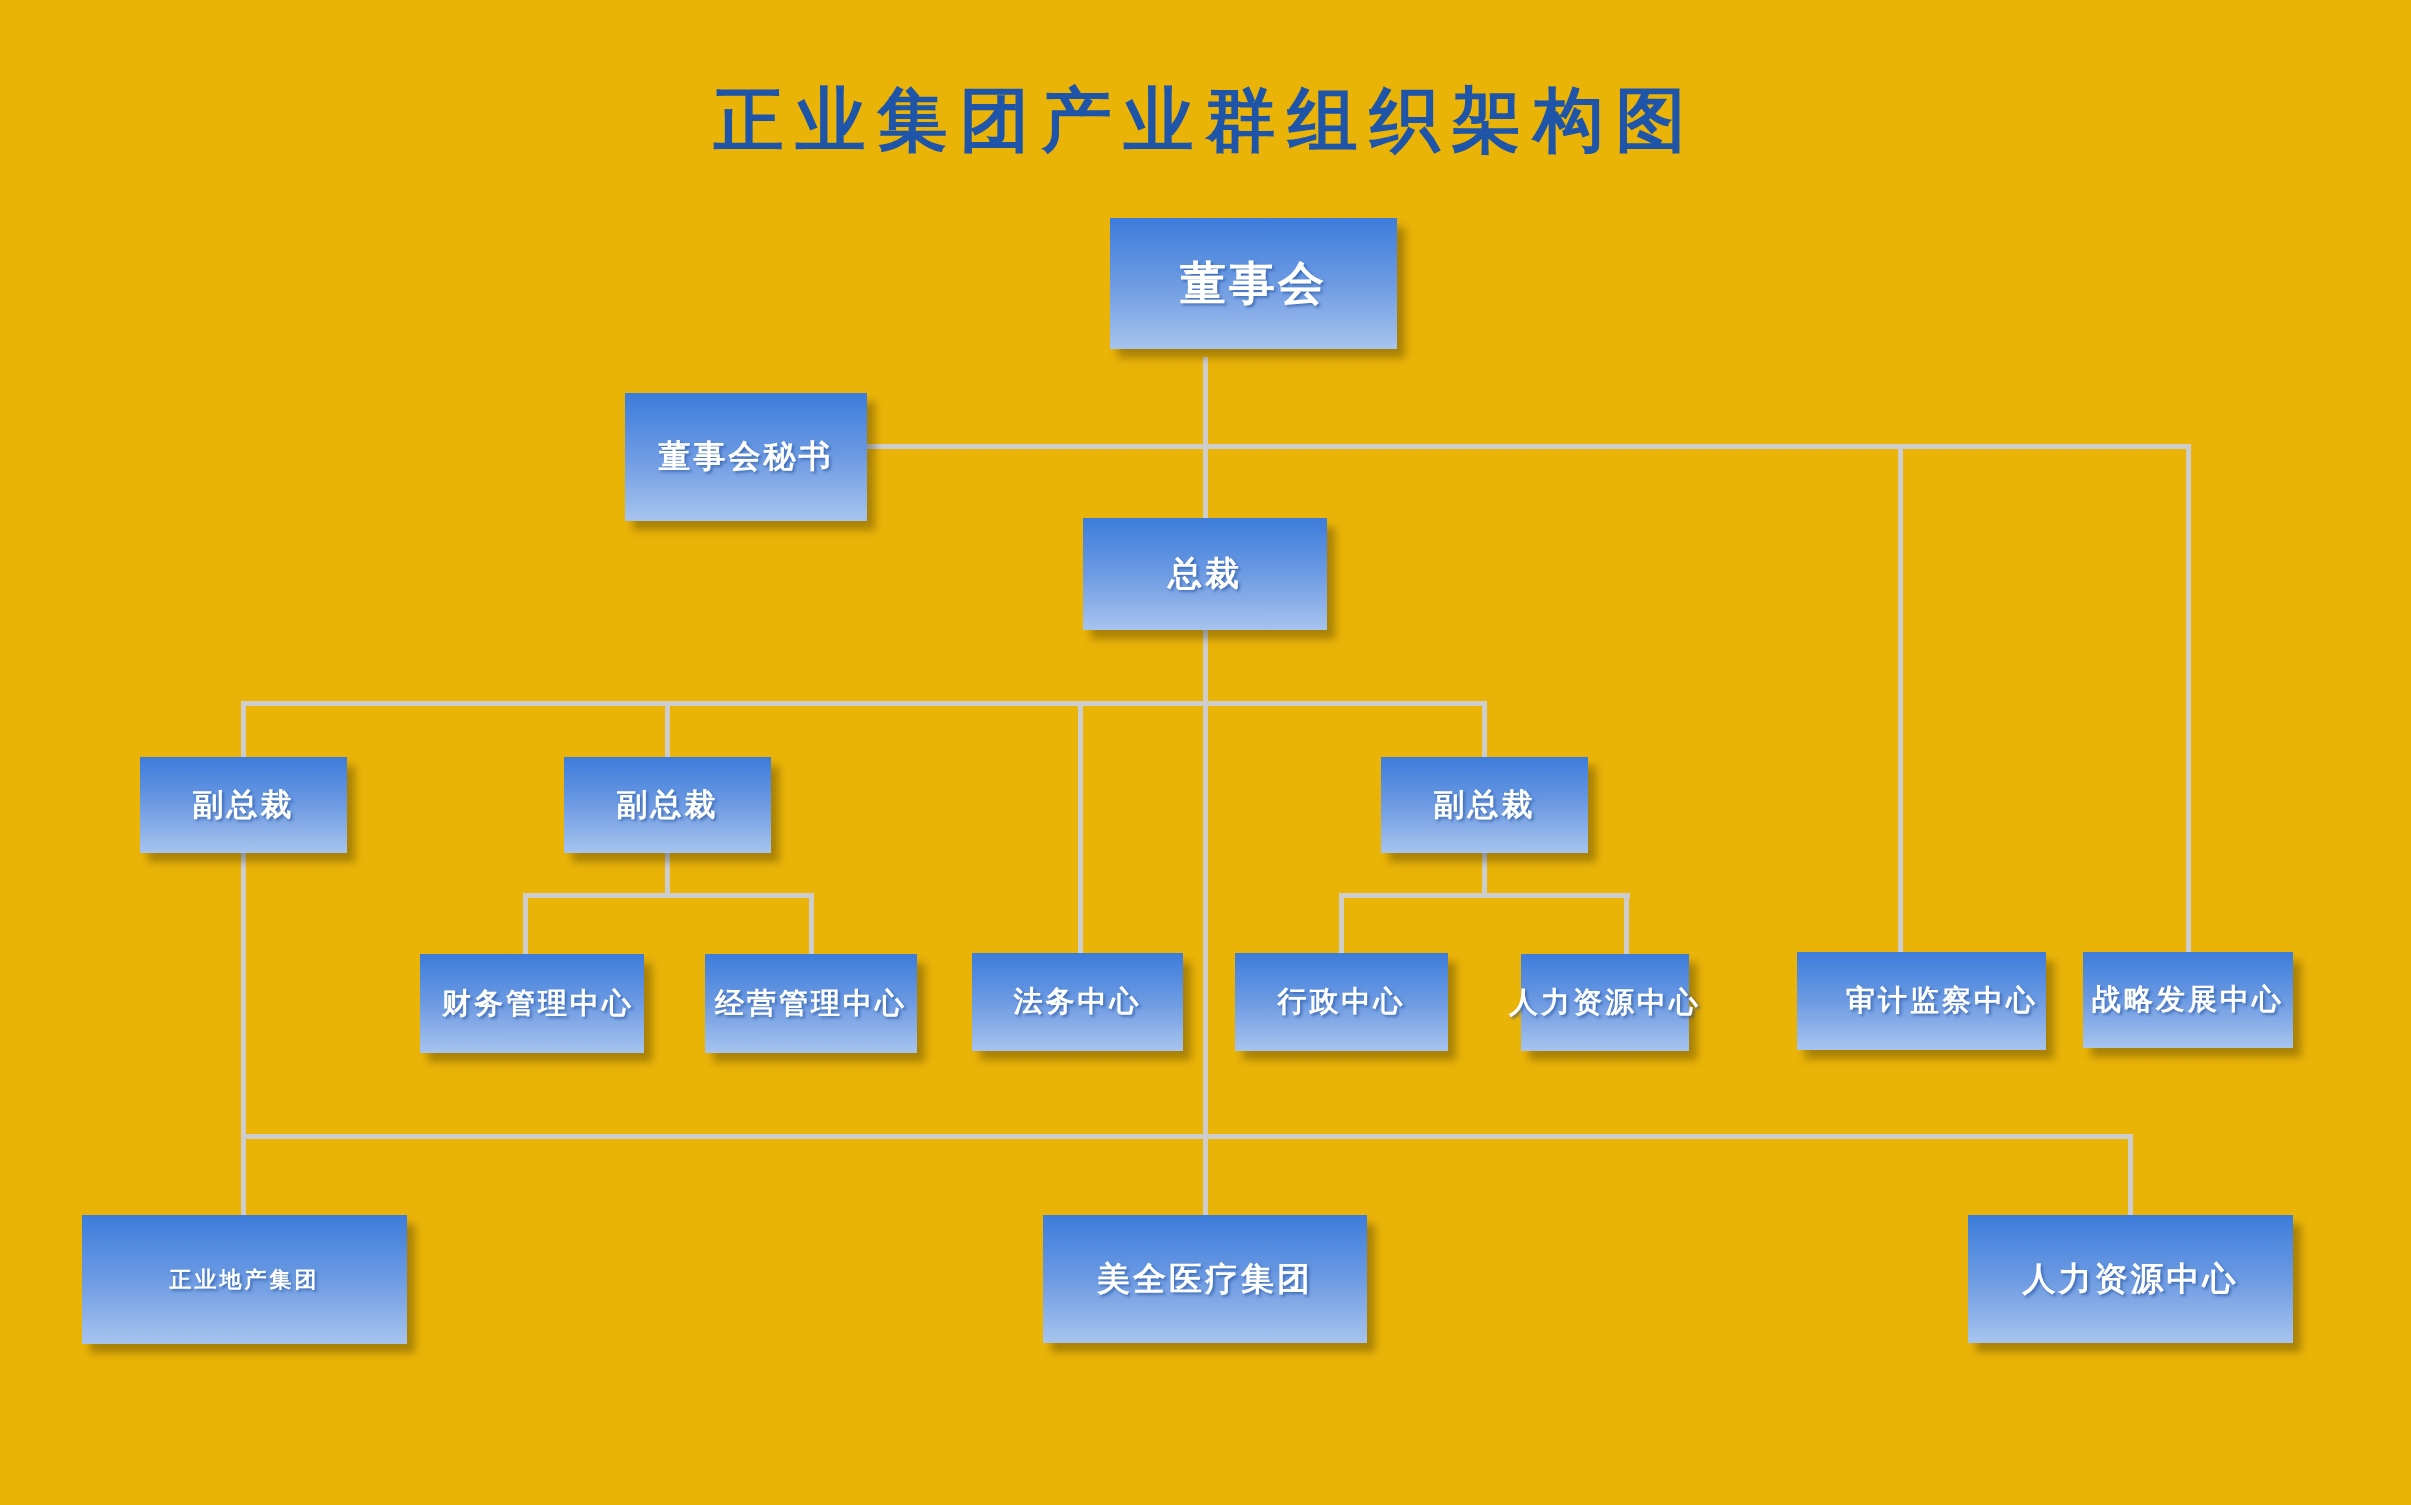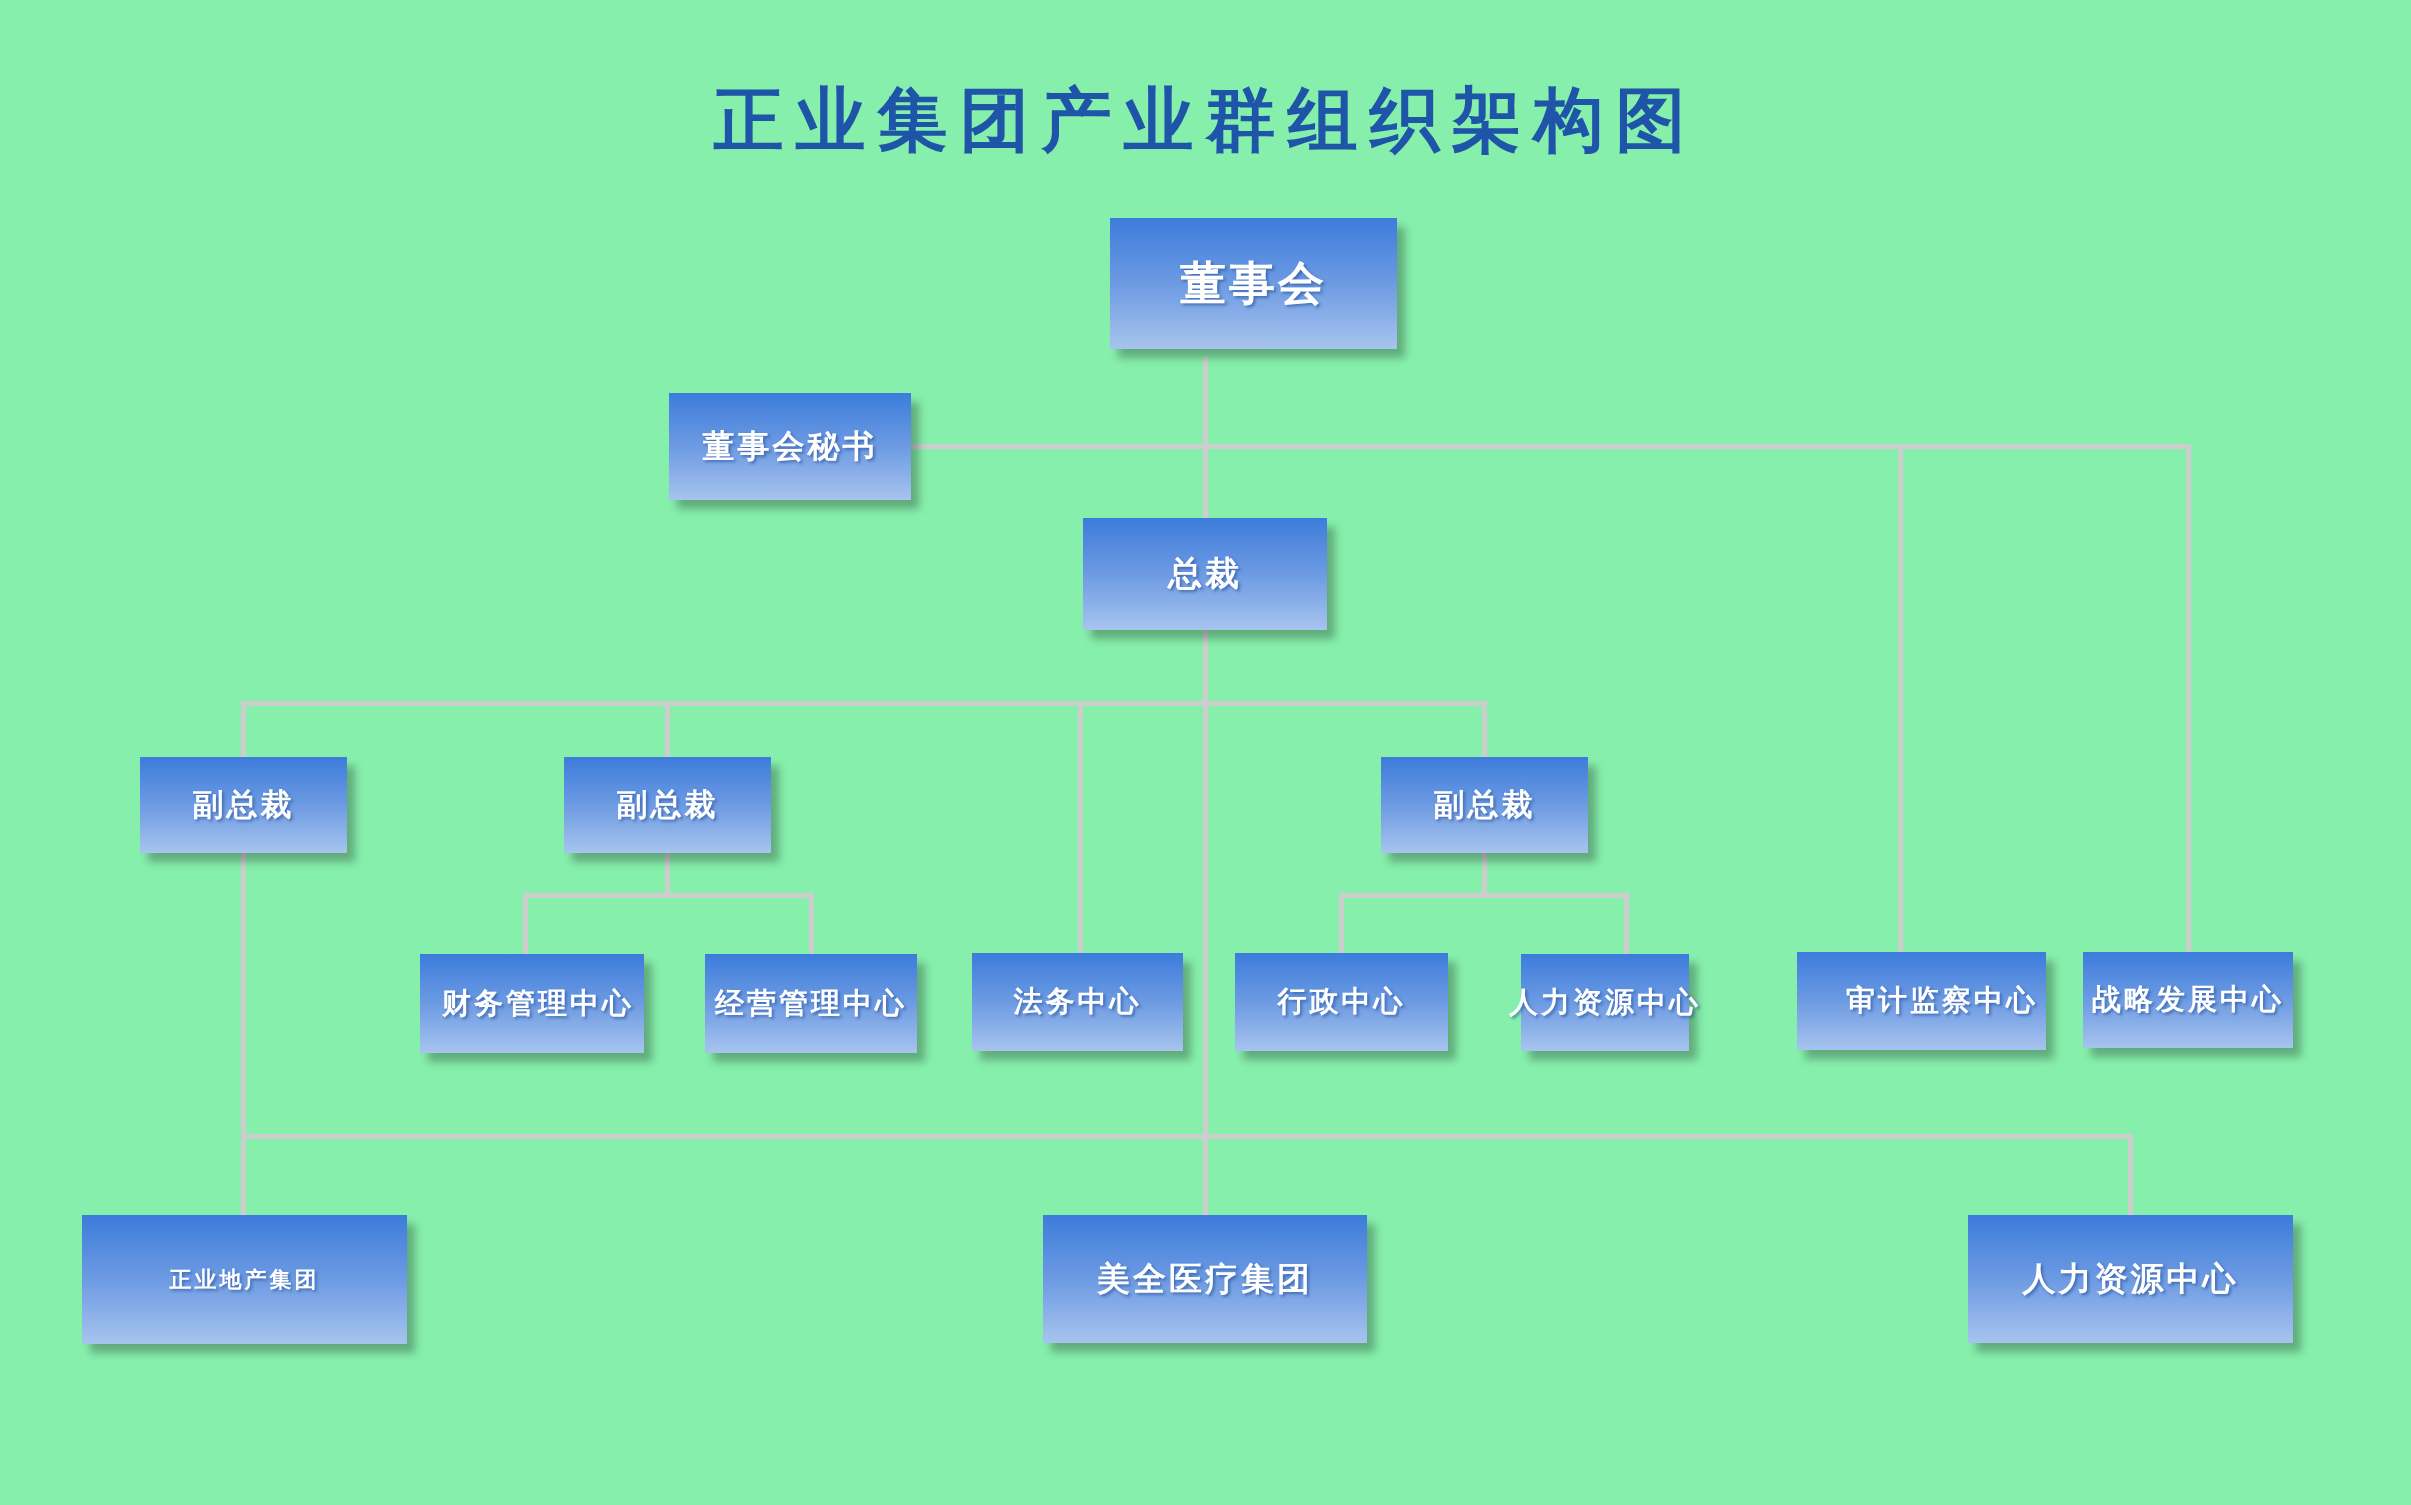--- a/index.html
+++ b/index.html
@@ -4,21 +4,21 @@
 <style>
   html, body {
     margin: 0;
     padding: 0;
     background: #ffffff;
   }
   .canvas {
     position: relative;
     width: 2411px;
     height: 1505px;
-    background: #86efac;
+    background: #eab308;
     overflow: hidden;
     font-family: "DejaVu Sans", "Liberation Sans", sans-serif;
   }
   .title {
     position: absolute;
     left: 0;
     top: 74px;
     width: 100%;
     margin: 0;
     text-align: center;
@@ -72,21 +72,21 @@
       <div class="connector" style="left: 1482px; top: 853px; width: 5px; height: 43px;"></div>
       <div class="connector" style="left: 1339px; top: 893px; width: 291px; height: 5px;"></div>
       <div class="connector" style="left: 1339px; top: 893px; width: 5px; height: 62px;"></div>
       <div class="connector" style="left: 1624px; top: 893px; width: 5px; height: 63px;"></div>
       <div class="connector" style="left: 241px; top: 853px; width: 5px; height: 364px;"></div>
       <div class="connector" style="left: 241px; top: 1134px; width: 1892px; height: 5px;"></div>
       <div class="connector" style="left: 2128px; top: 1134px; width: 5px; height: 83px;"></div>
     </div>
   <div id="node-layer">
       <div class="node" style="left: 1062px; top: 218px; width: 287px; height: 131px; font-size: 46px; margin-left: 48px;">董事会</div>
-      <div class="node" style="left: 625px; top: 393px; width: 242px; height: 107px; font-size: 32px; margin-left: 44px;">董事会秘书</div>
+      <div class="node" style="left: 625px; top: 393px; width: 242px; height: 128px; font-size: 32px;">董事会秘书</div>
       <div class="node" style="left: 1083px; top: 518px; width: 244px; height: 112px; font-size: 34px;">总裁</div>
       <div class="node" style="left: 140px; top: 757px; width: 207px; height: 96px; font-size: 31px;">副总裁</div>
       <div class="node" style="left: 564px; top: 757px; width: 207px; height: 96px; font-size: 31px;">副总裁</div>
       <div class="node" style="left: 1381px; top: 757px; width: 207px; height: 96px; font-size: 31px;">副总裁</div>
       <div class="node" style="left: 420px; top: 954px; width: 212px; height: 99px; font-size: 29px; padding-left: 12px;">财务管理中心</div>
       <div class="node" style="left: 705px; top: 954px; width: 212px; height: 99px; font-size: 29px;">经营管理中心</div>
       <div class="node" style="left: 972px; top: 953px; width: 211px; height: 98px; font-size: 29px;">法务中心</div>
       <div class="node" style="left: 1235px; top: 953px; width: 213px; height: 98px; font-size: 29px;">行政中心</div>
       <div class="node" style="left: 1521px; top: 954px; width: 168px; height: 97px; font-size: 29px;">人力资源中心</div>
       <div class="node" style="left: 1797px; top: 952px; width: 208px; height: 98px; font-size: 29px; padding-left: 41px;">审计监察中心</div>

